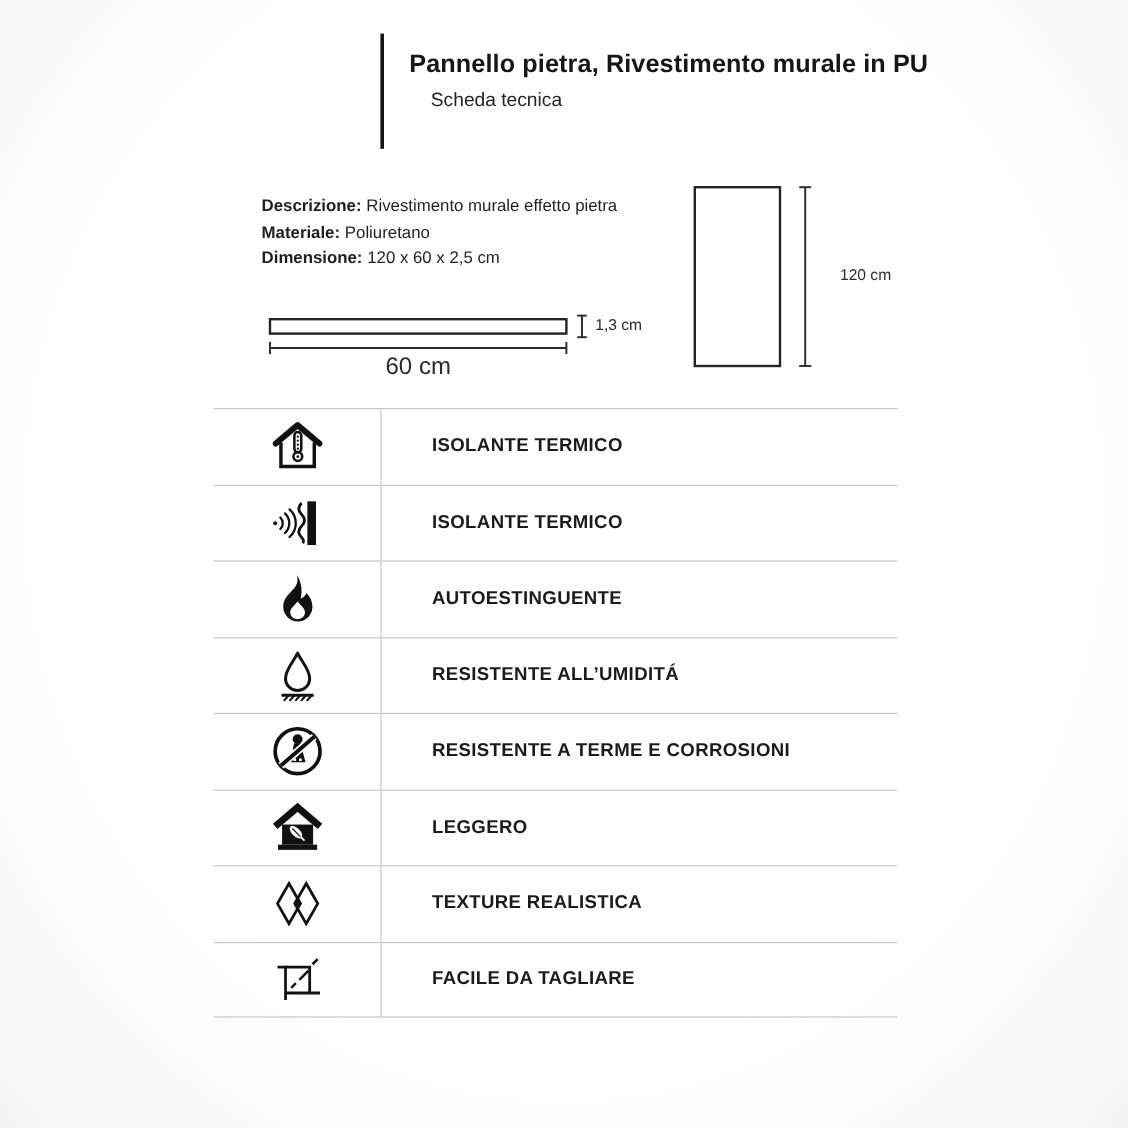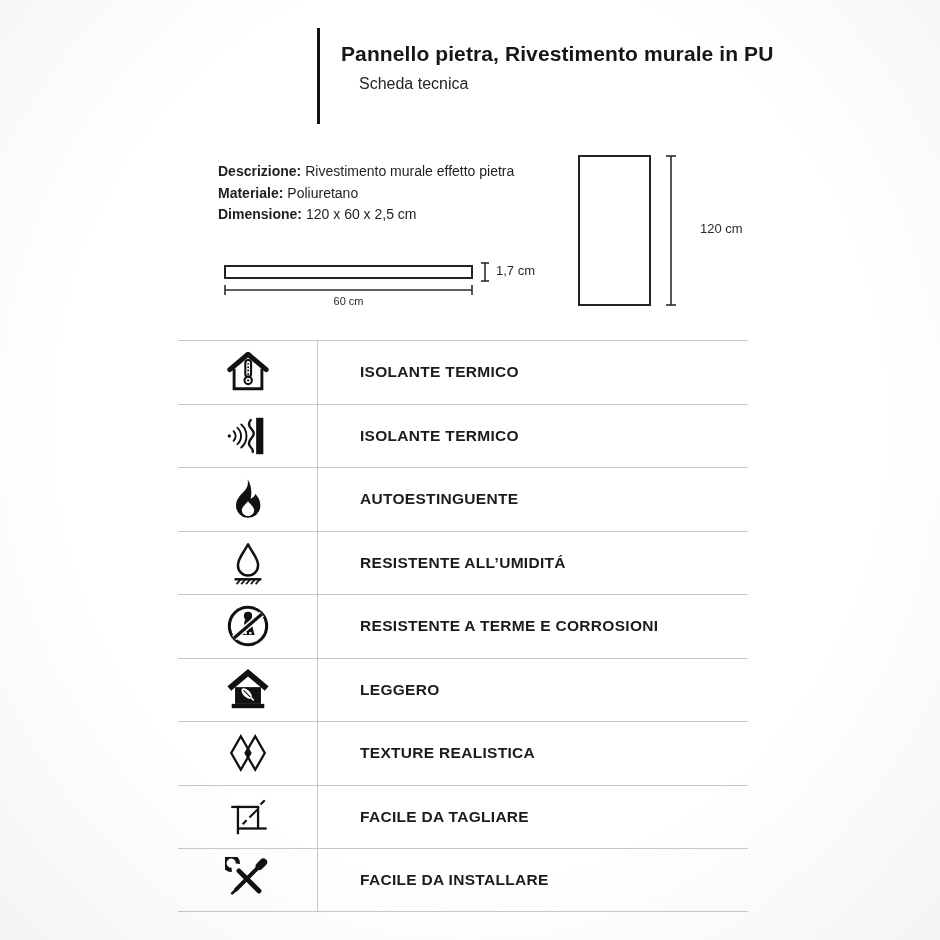--- a/index.html
+++ b/index.html
@@ -22,21 +22,21 @@
   
   .specs { position:absolute; left:180px; top:161px; font-size:14px; color:#1f1f1f; }
   .spec-line { height:21.5px; line-height:21.5px; white-space:nowrap;padding-left:38px; }
   .spec-label { font-weight:700; margin-right:4px; }
 
   
   .panel-thin { position:absolute; left:224px; top:265px; width:249px; height:14px; border:2px solid #242424; background:#fff; }
   .measure-svg { position:absolute; overflow:visible; }
   .dim-text { position:absolute; font-size:13px; color:#2b2b2b; white-space:nowrap; }
   .dim-thickness { left:496px; top:263px; }
-  .dim-width  { left:224px; top:295px; width:249px; text-align:center; font-size:11px; }
+  .dim-width  { left:224px; top:295px; width:249px; text-align:center; font-size:20px; }
   .dim-height { left:700px; top:221px; }
   .panel-tall { position:absolute; left:578px; top:155px; width:73px; height:151px; border:2px solid #242424; background:#fff; }
 
   
   .features { position:absolute; left:178px; top:340px; width:570px; }
   .frow { display:flex; height:63.5px; border-top:1.5px solid #c7c7c7; }
   .frow:last-child { border-bottom:1.5px solid #c7c7c7; }
   .ficon { width:140px; flex:0 0 140px; border-right:1.5px solid #c7c7c7;
            display:flex; align-items:center; justify-content:center; }
   .ficon svg { width:46px; height:46px; display:block; }
@@ -63,21 +63,21 @@
       <span class="spec-label">Dimensione:</span><span>120 x 60 x 2,5 cm</span>
     </div>
   </div>
 
   <div class="panel-thin"></div>
   <svg class="measure-svg" style="left:479px; top:261px;" width="12" height="22">
     <line x1="6" y1="2" x2="6" y2="20" stroke="#2b2b2b" stroke-width="1.6"></line>
     <line x1="2" y1="2" x2="10" y2="2" stroke="#2b2b2b" stroke-width="1.6"></line>
     <line x1="2" y1="20" x2="10" y2="20" stroke="#2b2b2b" stroke-width="1.6"></line>
   </svg>
-  <div class="dim-text dim-thickness">1,7 cm</div>
+  <div class="dim-text dim-thickness">1,3 cm</div>
 
   <svg class="measure-svg" style="left:224px; top:284px;" width="249" height="12">
     <line x1="1" y1="6" x2="248" y2="6" stroke="#2b2b2b" stroke-width="1.6"></line>
     <line x1="1" y1="1" x2="1" y2="11" stroke="#2b2b2b" stroke-width="1.6"></line>
     <line x1="248" y1="1" x2="248" y2="11" stroke="#2b2b2b" stroke-width="1.6"></line>
   </svg>
   <div class="dim-text dim-width">60 cm</div>
 
   <div class="panel-tall"></div>
   <svg class="measure-svg" style="left:664px; top:155px;" width="14" height="151">
@@ -189,26 +189,14 @@
     <line x1="34.5" y1="13.5" x2="34.5" y2="36.5" stroke-width="2.4"></line>
     <line x1="13.5" y1="36" x2="43.5" y2="36" stroke-width="2.4"></line>
     <line x1="13.5" y1="12.3" x2="13.5" y2="42" stroke-width="2.4"></line>
     <line x1="18.5" y1="31.5" x2="22.5" y2="27.5" stroke-width="2.2"></line>
     <line x1="25.5" y1="24.5" x2="33.5" y2="16.5" stroke-width="2.2"></line>
     <line x1="37" y1="11" x2="41.5" y2="6.5" stroke-width="2.2"></line>
   </svg>
         </div>
     <div class="flabel">FACILE DA TAGLIARE</div>
   </div>
-      <div class="frow">
-    <div class="ficon">
-          <svg viewBox="0 0 48 48" fill="none" stroke="#111">
-    <line x1="35" y1="10.5" x2="11.5" y2="34" stroke-width="4.2" stroke-linecap="round"></line>
-    <line x1="36" y1="9.5" x2="40" y2="5.5" stroke-width="8" stroke-linecap="round"></line>
-    <line x1="11.5" y1="34" x2="7.5" y2="38" stroke-width="2.8" stroke-linecap="round"></line>
-    <path d="M7 13.4 A7 7 0 1 1 13.4 7" stroke-width="4.4"></path>
-    <line x1="14.5" y1="14.5" x2="35.5" y2="35.5" stroke-width="5" stroke-linecap="round"></line>
-  </svg>
-        </div>
-    <div class="flabel">FACILE DA INSTALLARE</div>
-  </div>
     </div>
 </div>
 
 </body></html>

